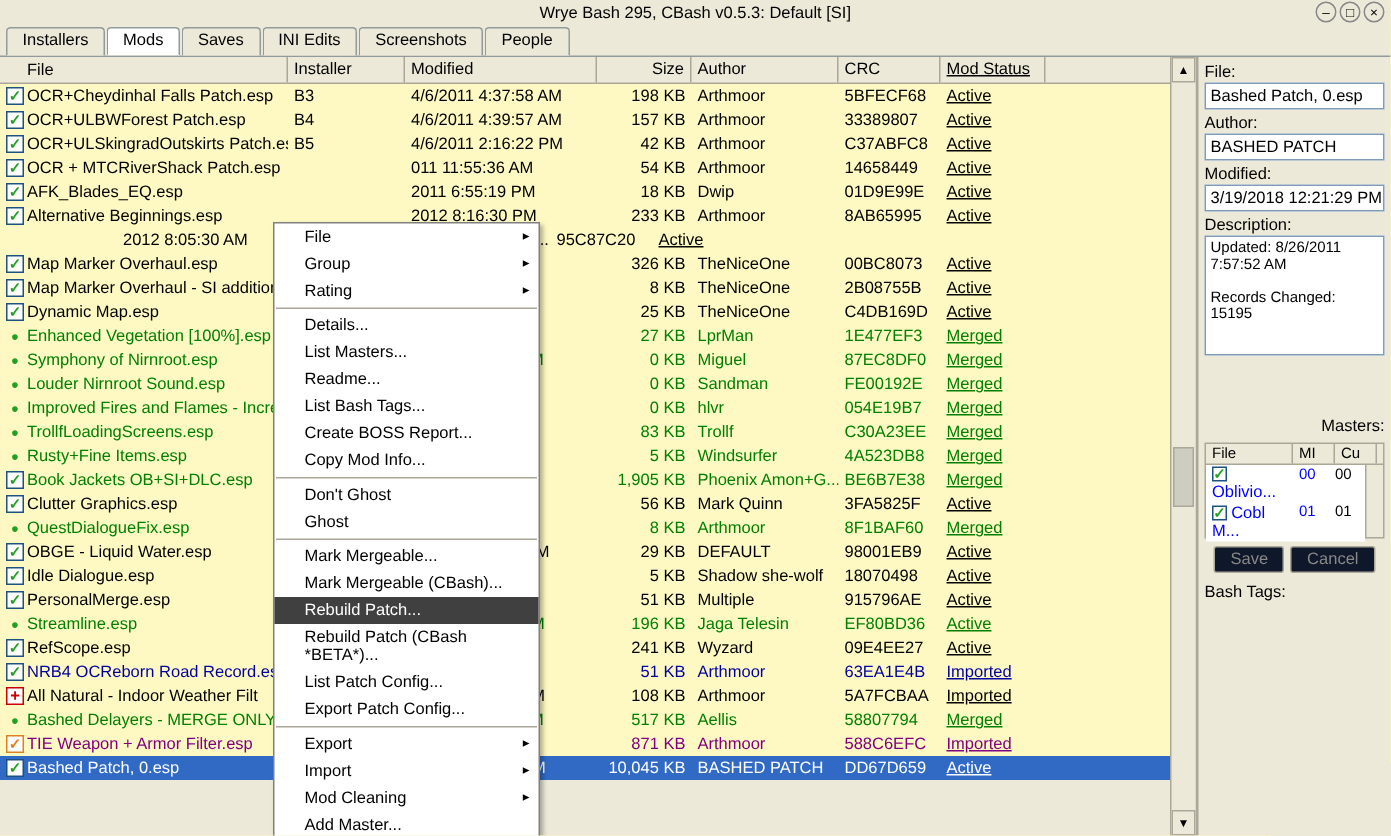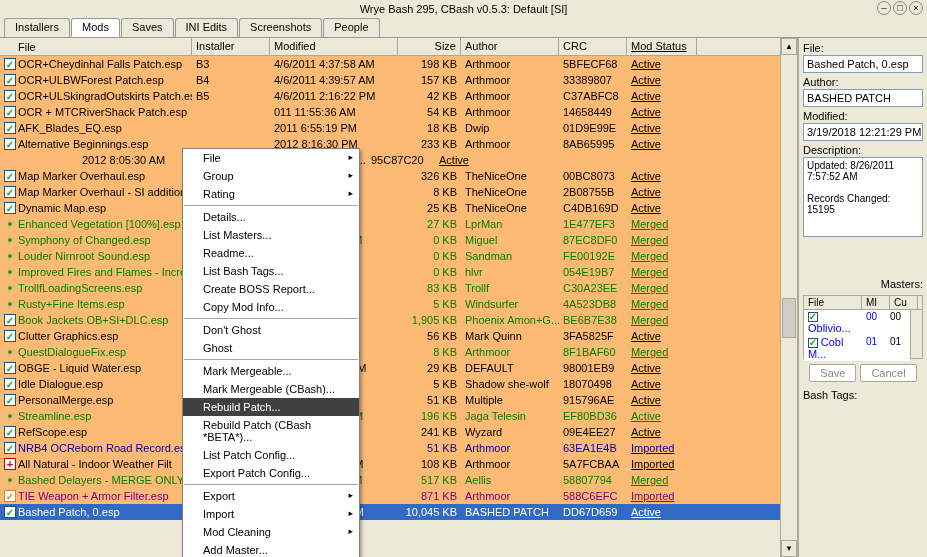--- a/index.html
+++ b/index.html
@@ -7,21 +7,21 @@
 .titlebar { height: 18px; background: #ece9d8; text-align: center; line-height: 18px; position: relative; }
 .titlebar-controls { position: absolute; right: 4px; top: 1px; display: flex; gap: 2px; }
 .titlebar-controls span { width: 14px; height: 14px; border: 1px solid #888; background: #ece9d8; border-radius: 7px; display: inline-flex; align-items: center; justify-content: center; font-size: 9px; }
 .tabs { display: flex; border-bottom: 1px solid #919b9c; height: 20px; padding-left: 4px; }
 .tab { padding: 2px 10px; border: 1px solid #919b9c; border-bottom: none; background: #ece9d8; margin-right: 1px; border-radius: 3px 3px 0 0; cursor: pointer; }
 .tab.active { background: #fff; border-bottom: 1px solid #fff; position: relative; z-index: 1; }
 .main { display: flex; height: calc(100% - 38px); }
 .left-panel { flex: 1; display: flex; flex-direction: column; border-right: 2px solid #aca899; position: relative; }
 .grid-header { display: flex; background: #ece9d8; border-bottom: 1px solid #aca899; height: 18px; }
 .grid-header > div { border-right: 1px solid #aca899; padding: 2px 4px; overflow: hidden; white-space: nowrap; }
-.grid-body { flex: 1; overflow-y: auto; background: #fdba74; }
+.grid-body { flex: 1; overflow-y: auto; background: #fef9c3; }
 .row { display: flex; height: 16px; align-items: center; border-bottom: 0; }
 .row.selected { background: #316ac5; color: #fff; }
 .row > div { padding: 1px 4px; overflow: hidden; white-space: nowrap; }
 .c-file { width: 192px; display: flex; align-items: center; gap: 2px; }
 .c-installer { width: 78px; }
 .c-modified { width: 128px; }
 .c-size { width: 63px; text-align: right; }
 .c-author { width: 98px; }
 .c-crc { width: 68px; }
 .c-status { width: 70px; text-decoration: underline; }
@@ -48,21 +48,21 @@
 .right-panel { width: 128px; padding: 2px 4px; display: flex; flex-direction: column; gap: 1px; }
 .rp-label { color: #000; margin-top: 2px; }
 .rp-field { background: #fff; border: 1px solid #7f9db9; padding: 2px 3px; height: 18px; overflow: hidden; white-space: nowrap; }
 .rp-desc { background: #fff; border: 1px solid #7f9db9; padding: 2px 3px; height: 80px; overflow: hidden; font-size: 10px; }
 .rp-masters { border: 1px solid #aca899; margin-top: 4px; }
 .rp-masters-hdr { display: flex; background: #ece9d8; border-bottom: 1px solid #aca899; }
 .rp-masters-hdr > div { border-right: 1px solid #aca899; padding: 1px 4px; font-size: 10px; }
 .rp-mrow { display: flex; background: #fff; padding: 1px 0; }
 .rp-mrow > div { padding: 0 4px; font-size: 10px; }
 .rp-btns { display: flex; gap: 4px; margin-top: 4px; justify-content: center; }
-.rp-btn { padding: 2px 10px; border: 1px solid #aca899; background: #ffffff; color: #888; border-radius: 2px; }
+.rp-btn { padding: 2px 10px; border: 1px solid #aca899; background: #0f172a; color: #888; border-radius: 2px; }
 .rp-scroll-masters { width: 14px; background: #ece9d8; border-left: 1px solid #aca899; }
 .rp-mflex { display: flex; }
 .rp-mbody { flex: 1; background: #fff; height: 48px; }
 .blue-t { color: #0000ff; }
 </style>
 </head>
 <body>
 
 <div class="titlebar">
   <span>Wrye Bash 295, CBash v0.5.3: Default [SI]</span>
@@ -220,21 +220,21 @@
               <div class="c-installer green"></div>
               <div class="c-modified green">013 10:00:08 PM</div>
               <div class="c-size green">27 KB</div>
               <div class="c-author green">LprMan</div>
               <div class="c-crc green">1E477EF3</div>
               <div class="c-status green">Merged</div>
             </div>
             <div class="row ">
               <div class="c-file">
                 <span class="chk dot"></span>
-                <span class="green">Symphony of Changed.esp</span>
+                <span class="green">Symphony of Nirnroot.esp</span>
               </div>
               <div class="c-installer green"></div>
               <div class="c-modified green">2013 11:18:34 AM</div>
               <div class="c-size green">0 KB</div>
               <div class="c-author green">Miguel</div>
               <div class="c-crc green">87EC8DF0</div>
               <div class="c-status green">Merged</div>
             </div>
             <div class="row ">
               <div class="c-file">

